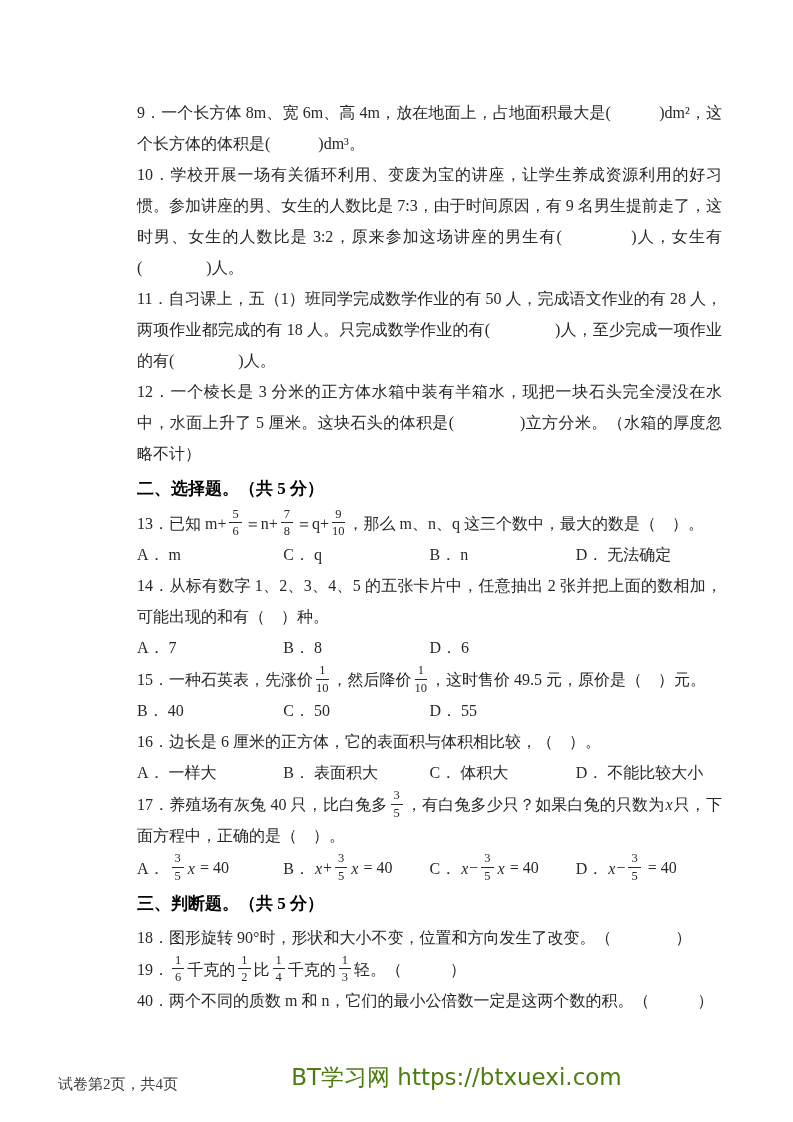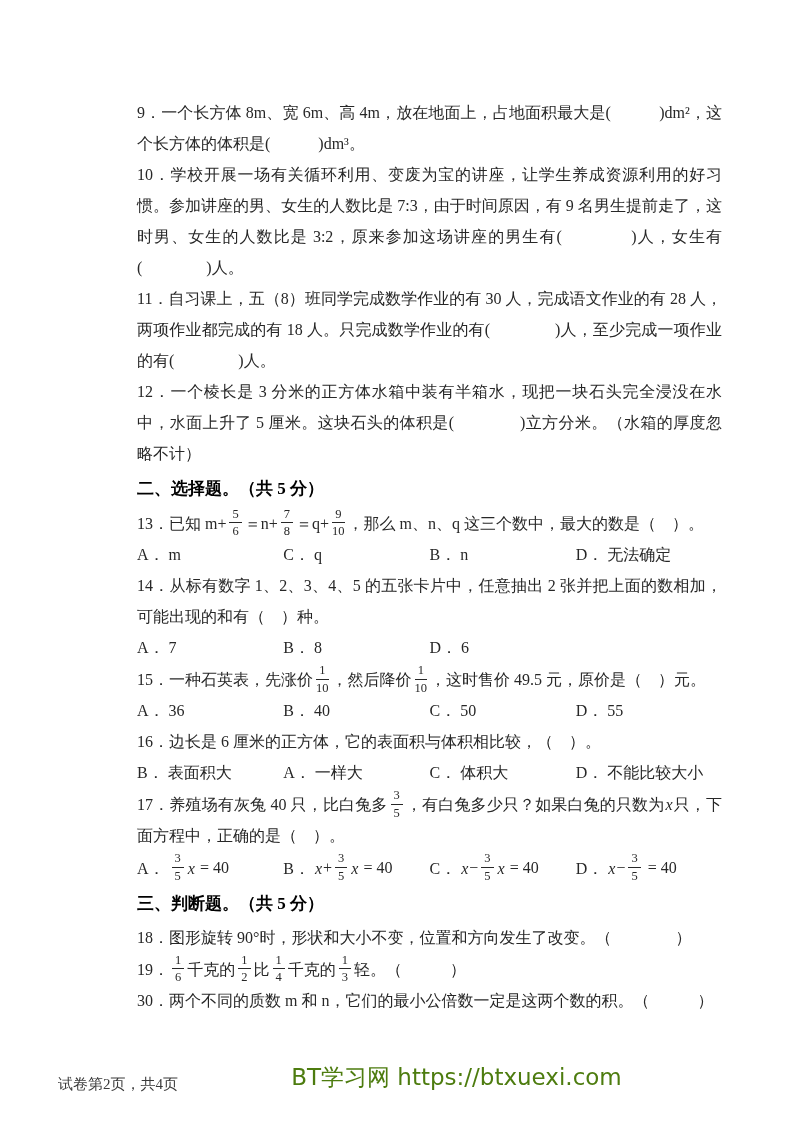--- a/index.html
+++ b/index.html
@@ -59,21 +59,21 @@
     color:#3a3a3a;
   }
 </style>
 </head>
 <body>
 
 <div class="page">
   <div class="content">
     <p class="q">9．一个长方体 8m、宽 6m、高 4m，放在地面上，占地面积最大是(　　　)dm²，这个长方体的体积是(　　　)dm³。</p>
     <p class="q">10．学校开展一场有关循环利用、变废为宝的讲座，让学生养成资源利用的好习惯。参加讲座的男、女生的人数比是 7:3，由于时间原因，有 9 名男生提前走了，这时男、女生的人数比是 3:2，原来参加这场讲座的男生有(　　　　)人，女生有(　　　　)人。</p>
-    <p class="q">11．自习课上，五（8）班同学完成数学作业的有 30 人，完成语文作业的有 28 人，两项作业都完成的有 18 人。只完成数学作业的有(　　　　)人，至少完成一项作业的有(　　　　)人。</p>
+    <p class="q">11．自习课上，五（1）班同学完成数学作业的有 50 人，完成语文作业的有 28 人，两项作业都完成的有 18 人。只完成数学作业的有(　　　　)人，至少完成一项作业的有(　　　　)人。</p>
     <p class="q">12．一个棱长是 3 分米的正方体水箱中装有半箱水，现把一块石头完全浸没在水中，水面上升了 5 厘米。这块石头的体积是(　　　　)立方分米。（水箱的厚度忽略不计）</p>
 
     <h2 class="sec">二、选择题。（共 5 分）</h2>
 
     <p class="q">13．已知 m+<span class="frac"><span class="num">5</span><span class="den">6</span></span>＝n+<span class="frac"><span class="num">7</span><span class="den">8</span></span>＝q+<span class="frac"><span class="num">9</span><span class="den">10</span></span>，那么 m、n、q 这三个数中，最大的数是（　）。</p>
     <div class="opts">
         <span class="opt"><span class="opt-label">A．</span>m</span>
         <span class="opt"><span class="opt-label">C．</span>q</span>
         <span class="opt"><span class="opt-label">B．</span>n</span>
         <span class="opt"><span class="opt-label">D．</span>无法确定</span>
@@ -81,44 +81,43 @@
 
     <p class="q">14．从标有数字 1、2、3、4、5 的五张卡片中，任意抽出 2 张并把上面的数相加，可能出现的和有（　）种。</p>
     <div class="opts">
         <span class="opt"><span class="opt-label">A．</span>7</span>
         <span class="opt"><span class="opt-label">B．</span>8</span>
         <span class="opt"><span class="opt-label">D．</span>6</span>
       </div>
 
     <p class="q">15．一种石英表，先涨价<span class="frac"><span class="num">1</span><span class="den">10</span></span>，然后降价<span class="frac"><span class="num">1</span><span class="den">10</span></span>，这时售价 49.5 元，原价是（　）元。</p>
     <div class="opts">
-        <span class="opt"><span class="opt-label">A．</span>36</span>
         <span class="opt"><span class="opt-label">B．</span>40</span>
         <span class="opt"><span class="opt-label">C．</span>50</span>
         <span class="opt"><span class="opt-label">D．</span>55</span>
       </div>
 
     <p class="q">16．边长是 6 厘米的正方体，它的表面积与体积相比较，（　）。</p>
     <div class="opts">
+        <span class="opt"><span class="opt-label">A．</span>一样大</span>
         <span class="opt"><span class="opt-label">B．</span>表面积大</span>
-        <span class="opt"><span class="opt-label">A．</span>一样大</span>
         <span class="opt"><span class="opt-label">C．</span>体积大</span>
         <span class="opt"><span class="opt-label">D．</span>不能比较大小</span>
       </div>
 
     <p class="q">17．养殖场有灰兔 40 只，比白兔多<span class="frac"><span class="num">3</span><span class="den">5</span></span>，有白兔多少只？如果白兔的只数为<i>x</i>只，下面方程中，正确的是（　）。</p>
     <div class="opts">
         <span class="opt"><span class="opt-label">A．</span><span class="frac"><span class="num">3</span><span class="den">5</span></span><i>x</i> = 40</span>
         <span class="opt"><span class="opt-label">B．</span><i>x</i>+<span class="frac"><span class="num">3</span><span class="den">5</span></span><i>x</i> = 40</span>
         <span class="opt"><span class="opt-label">C．</span><i>x</i>−<span class="frac"><span class="num">3</span><span class="den">5</span></span><i>x</i> = 40</span>
         <span class="opt"><span class="opt-label">D．</span><i>x</i>−<span class="frac"><span class="num">3</span><span class="den">5</span></span> = 40</span>
       </div>
 
     <h2 class="sec">三、判断题。（共 5 分）</h2>
 
     <p class="q">18．图形旋转 90°时，形状和大小不变，位置和方向发生了改变。（　　　　）</p>
     <p class="q">19．<span class="frac"><span class="num">1</span><span class="den">6</span></span>千克的<span class="frac"><span class="num">1</span><span class="den">2</span></span>比<span class="frac"><span class="num">1</span><span class="den">4</span></span>千克的<span class="frac"><span class="num">1</span><span class="den">3</span></span>轻。（　　　）</p>
-    <p class="q">30．两个不同的质数 m 和 n，它们的最小公倍数一定是这两个数的积。（　　　）</p>
+    <p class="q">40．两个不同的质数 m 和 n，它们的最小公倍数一定是这两个数的积。（　　　）</p>
   </div>
 
   <div class="footer-watermark">BT学习网 https://btxuexi.com</div>
   <div class="footer-pageinfo">试卷第2页，共4页</div>
 </div>
 
 </body></html>

